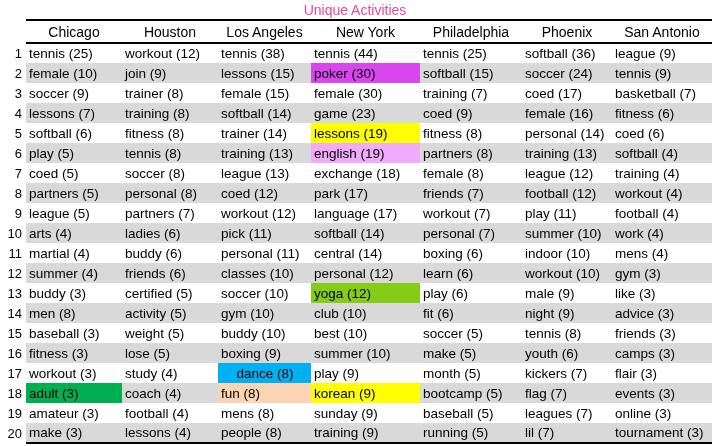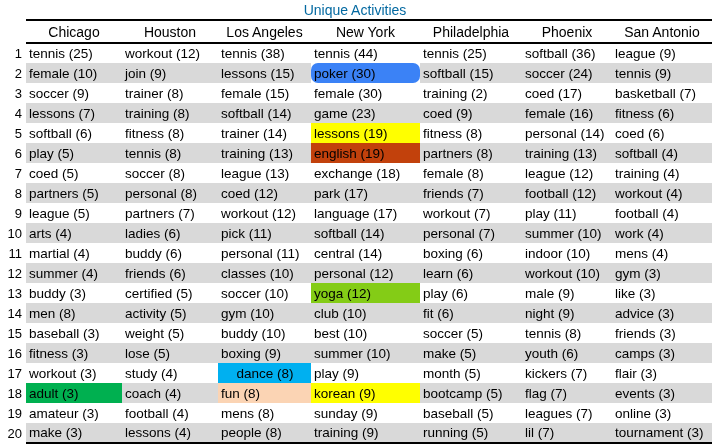--- a/index.html
+++ b/index.html
@@ -16,21 +16,21 @@
     height: 446px;
     background: #fff;
     padding-top: 1px;
   }
   .title {
     width: 710px;
     height: 18px;
     line-height: 18px;
     text-align: center;
     font-size: 14px;
-    color: #0369a1;
+    color: #ec4899;
   }
   table {
     border-collapse: collapse;
     table-layout: fixed;
     width: 712px;
     font-size: 13.5px;
   }
   col.c-num { width: 26px; }
   col.c-0 { width: 96px; }
   col.c-1 { width: 96px; }
@@ -106,32 +106,32 @@
           <td>tennis (44)</td>
           <td>tennis (25)</td>
           <td>softball (36)</td>
           <td>league (9)</td>
         </tr>
         <tr>
           <td class="rownum">2</td>
           <td>female (10)</td>
           <td>join (9)</td>
           <td>lessons (15)</td>
-          <td style="background: #3b82f6; border-radius: 7px;">poker (30)</td>
+          <td style="background: #d946ef;">poker (30)</td>
           <td>softball (15)</td>
           <td>soccer (24)</td>
           <td>tennis (9)</td>
         </tr>
         <tr>
           <td class="rownum">3</td>
           <td>soccer (9)</td>
           <td>trainer (8)</td>
           <td>female (15)</td>
           <td>female (30)</td>
-          <td>training (2)</td>
+          <td>training (7)</td>
           <td>coed (17)</td>
           <td>basketball (7)</td>
         </tr>
         <tr>
           <td class="rownum">4</td>
           <td>lessons (7)</td>
           <td>training (8)</td>
           <td>softball (14)</td>
           <td>game (23)</td>
           <td>coed (9)</td>
@@ -146,21 +146,21 @@
           <td style="background: rgb(255, 255, 0);">lessons (19)</td>
           <td>fitness (8)</td>
           <td>personal (14)</td>
           <td>coed (6)</td>
         </tr>
         <tr>
           <td class="rownum">6</td>
           <td>play (5)</td>
           <td>tennis (8)</td>
           <td>training (13)</td>
-          <td style="background: #c2410c;">english (19)</td>
+          <td style="background: #f0abfc;">english (19)</td>
           <td>partners (8)</td>
           <td>training (13)</td>
           <td>softball (4)</td>
         </tr>
         <tr>
           <td class="rownum">7</td>
           <td>coed (5)</td>
           <td>soccer (8)</td>
           <td>league (13)</td>
           <td>exchange (18)</td>

